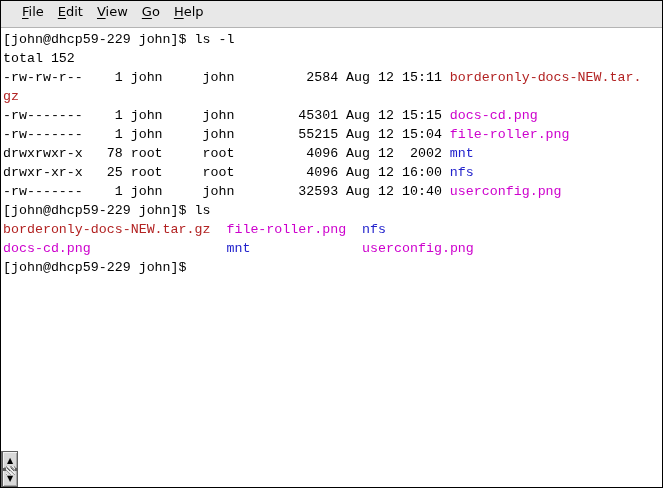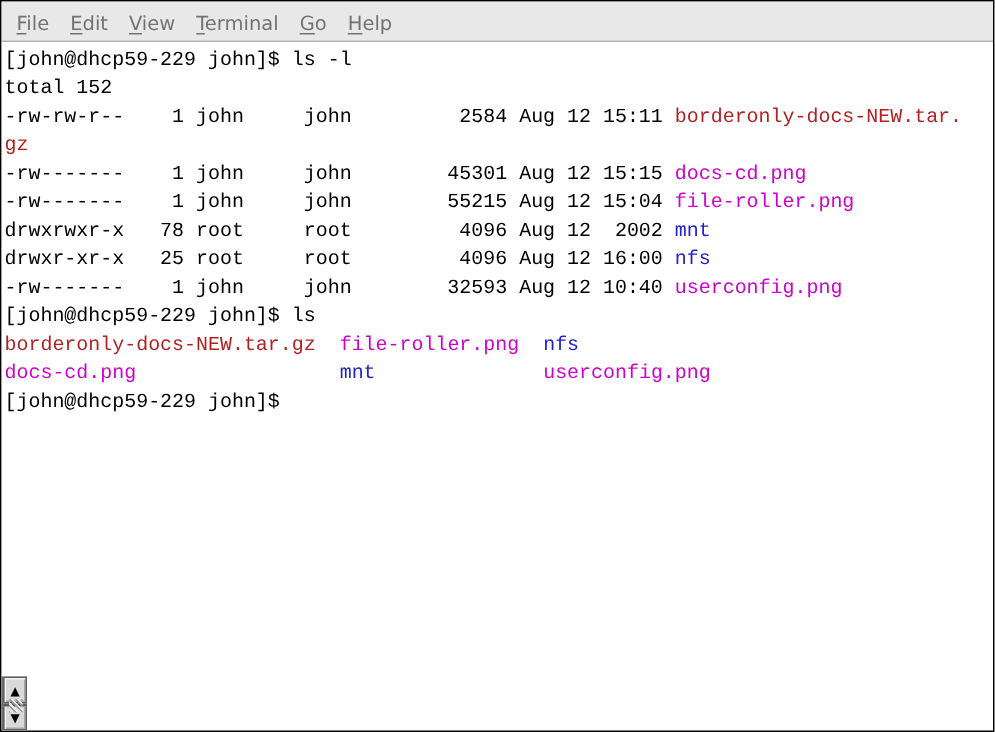--- a/index.html
+++ b/index.html
@@ -6,22 +6,22 @@
   .window {
     width:663px; height:488px; box-sizing:border-box;
     border:1px solid #000000; background:#ffffff;
     display:flex; flex-direction:column;
     font-family:"DejaVu Sans", sans-serif;
     overflow:hidden; position:relative;
   }
   .menubar {
     height:27px; flex:0 0 27px; box-sizing:border-box;
     background:#e8e8e8; border-bottom:1px solid #b4b4b4;
-    display:flex; align-items:flex-end; padding-left:3px;
-    font-size:13px; color:#737373; user-select:none;
+    display:flex; align-items:flex-start; padding-left:14px;
+    font-size:13px; color:#000000; user-select:none;
   }
   .menu-item { padding:3px 7px; white-space:nowrap; cursor:default; }
   .menu-item .accel { text-decoration:underline; text-underline-offset:2px; }
   .content { flex:1; display:flex; flex-direction:column; min-height:0; }
   .terminal {
     flex:1; background:#ffffff; color:#000000;
     font-family:"Liberation Mono","DejaVu Sans Mono",monospace;
     font-size:13.3px; line-height:19px;
     padding:2px 0 0 2px; white-space:pre; overflow:hidden;
   }
@@ -51,21 +51,20 @@
 </style>
 </head>
 <body>
 
 <div class="window">
 
   <div class="menubar" style="background: rgb(232, 232, 232);">
       <div class="menu-item"><span></span><span class="accel">F</span><span>ile</span></div>
       <div class="menu-item"><span></span><span class="accel">E</span><span>dit</span></div>
       <div class="menu-item"><span></span><span class="accel">V</span><span>iew</span></div>
-      <div class="menu-item"><span></span><span class="accel">T</span><span>erminal</span></div>
       <div class="menu-item"><span></span><span class="accel">G</span><span>o</span></div>
       <div class="menu-item"><span></span><span class="accel">H</span><span>elp</span></div>
     </div>
 
   <div class="content">
     <div class="terminal" style="background: rgb(255, 255, 255);"><div class="term-line"><span style="color: rgb(0, 0, 0);">[john@dhcp59-229 john]$ ls -l</span></div><div class="term-line"><span style="color: rgb(0, 0, 0);">total 152</span></div><div class="term-line"><span style="color: rgb(0, 0, 0);">-rw-rw-r--    1 john     john         2584 Aug 12 15:11 </span><span style="color: rgb(178, 34, 34);">borderonly-docs-NEW.tar.</span></div><div class="term-line"><span style="color: rgb(178, 34, 34);">gz</span></div><div class="term-line"><span style="color: rgb(0, 0, 0);">-rw-------    1 john     john        45301 Aug 12 15:15 </span><span style="color: rgb(205, 0, 205);">docs-cd.png</span></div><div class="term-line"><span style="color: rgb(0, 0, 0);">-rw-------    1 john     john        55215 Aug 12 15:04 </span><span style="color: rgb(205, 0, 205);">file-roller.png</span></div><div class="term-line"><span style="color: rgb(0, 0, 0);">drwxrwxr-x   78 root     root         4096 Aug 12  2002 </span><span style="color: rgb(34, 34, 204);">mnt</span></div><div class="term-line"><span style="color: rgb(0, 0, 0);">drwxr-xr-x   25 root     root         4096 Aug 12 16:00 </span><span style="color: rgb(34, 34, 204);">nfs</span></div><div class="term-line"><span style="color: rgb(0, 0, 0);">-rw-------    1 john     john        32593 Aug 12 10:40 </span><span style="color: rgb(205, 0, 205);">userconfig.png</span></div><div class="term-line"><span style="color: rgb(0, 0, 0);">[john@dhcp59-229 john]$ ls</span></div><div class="term-line"><span style="color: rgb(178, 34, 34);">borderonly-docs-NEW.tar.gz</span><span style="color: rgb(0, 0, 0);">  </span><span style="color: rgb(205, 0, 205);">file-roller.png</span><span style="color: rgb(0, 0, 0);">  </span><span style="color: rgb(34, 34, 204);">nfs</span></div><div class="term-line"><span style="color: rgb(205, 0, 205);">docs-cd.png</span><span style="color: rgb(0, 0, 0);">                 </span><span style="color: rgb(34, 34, 204);">mnt</span><span style="color: rgb(0, 0, 0);">              </span><span style="color: rgb(205, 0, 205);">userconfig.png</span></div><div class="term-line"><span style="color: rgb(0, 0, 0);">[john@dhcp59-229 john]$</span></div></div>
 
     <div class="scrollbar">
       <div class="stepper">
         <span>▲</span>

